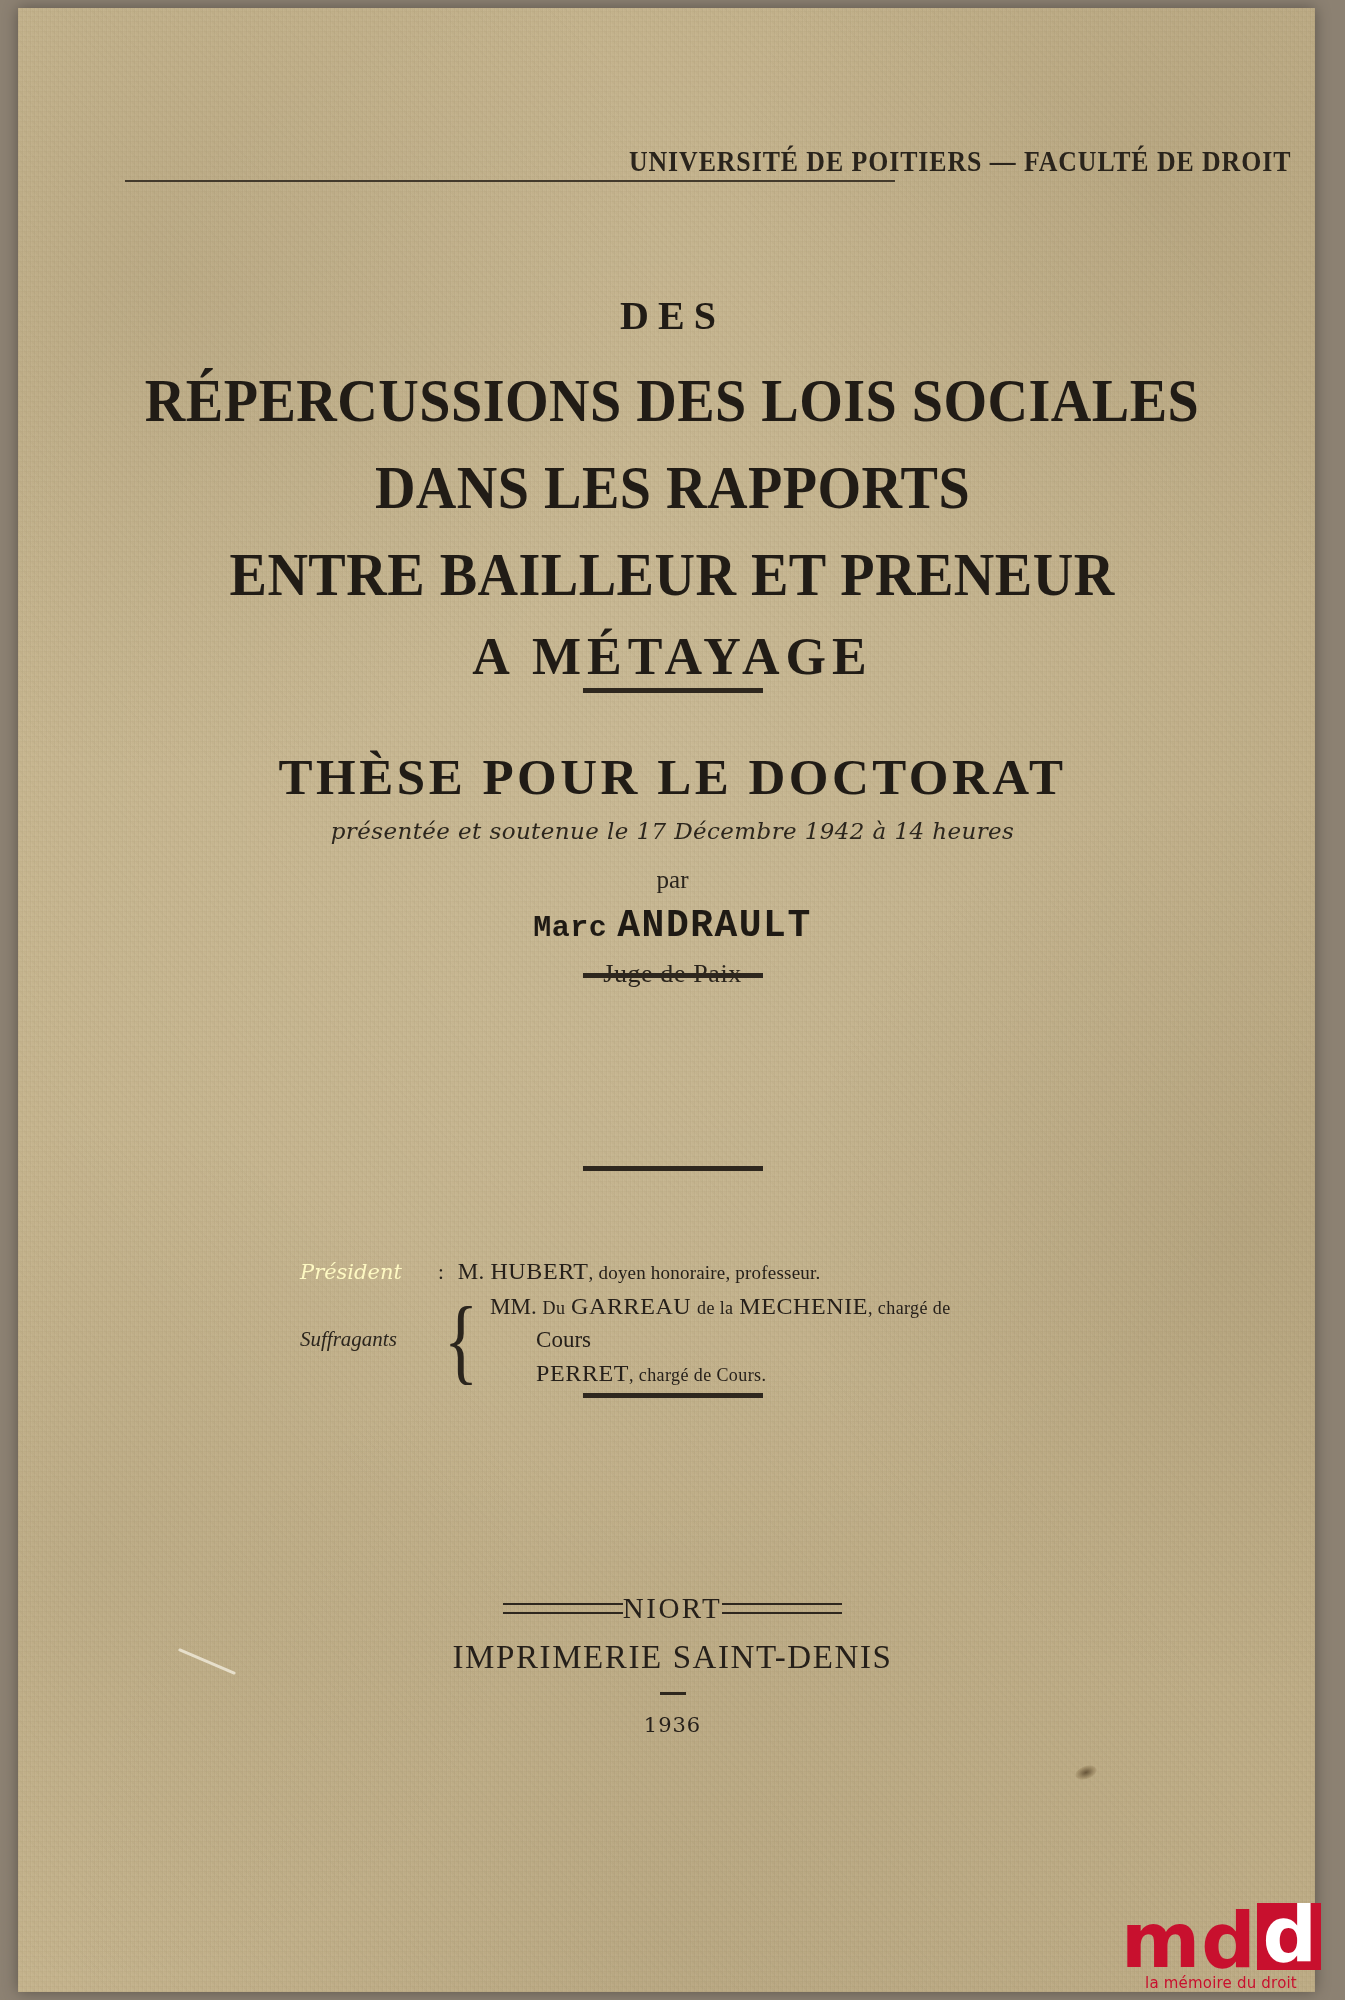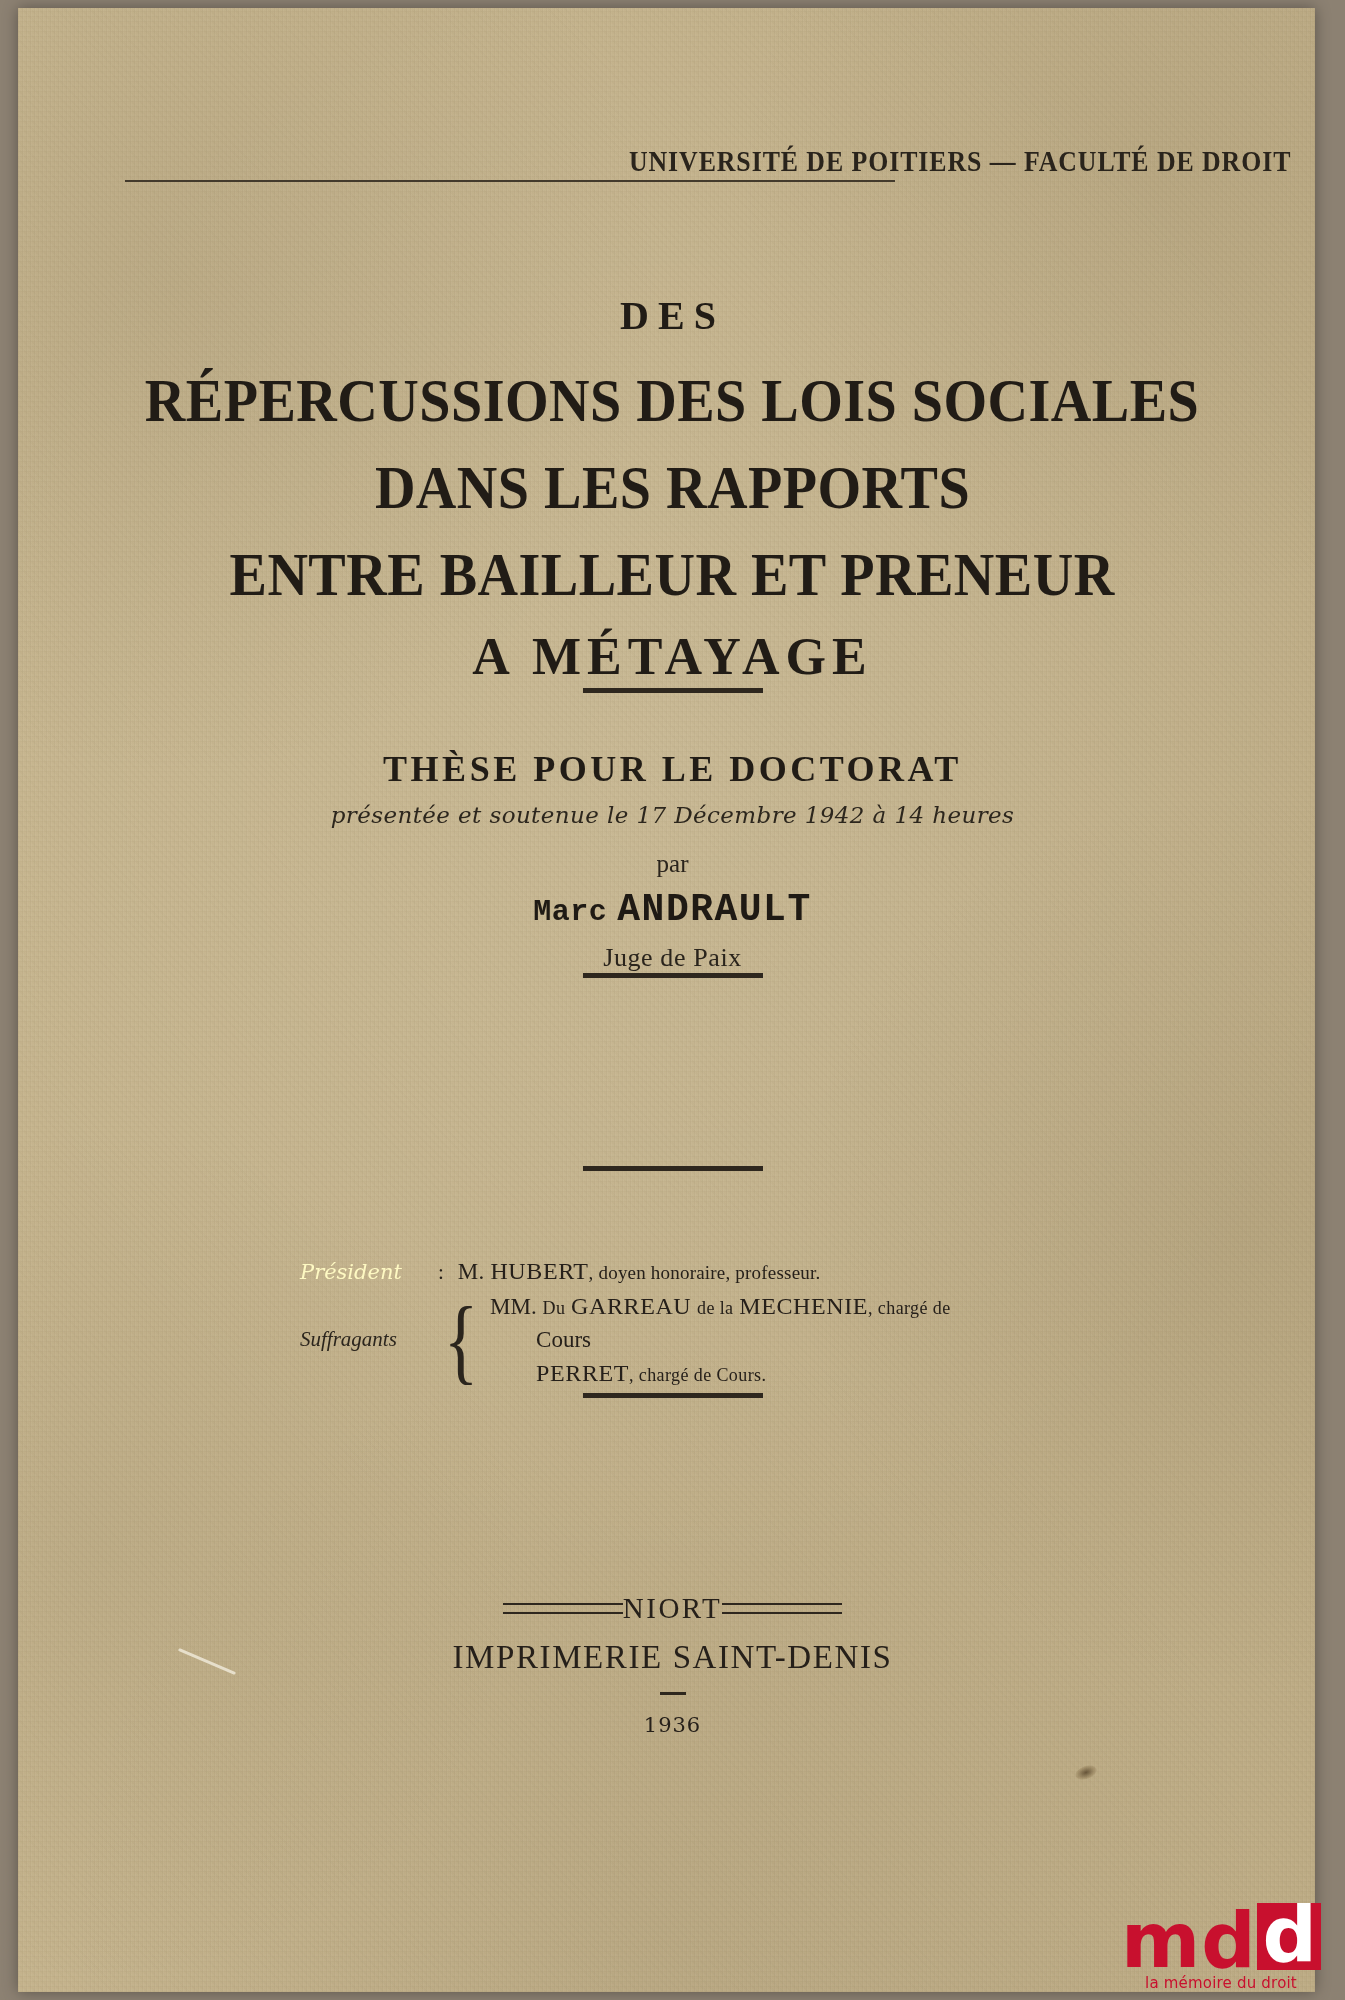--- a/index.html
+++ b/index.html
@@ -144,21 +144,21 @@
   #thesis-block {
     position: absolute;
     z-index: 3;
     left: 0; right: 0;
     top: 748px;
     text-align: center;
   }
   #thesis-heading {
     font-family: "Liberation Serif", "DejaVu Serif", serif;
     font-weight: 700;
-    font-size: 36px;
+    font-size: 51px;
     letter-spacing: 3.5px;
     color: #211c16;
     white-space: nowrap;
   }
   #thesis-date {
     margin-top: 12px;
     font-family: "DejaVu Serif", "Liberation Serif", serif;
     font-style: italic;
     font-size: 23px;
     letter-spacing: 0.4px;

